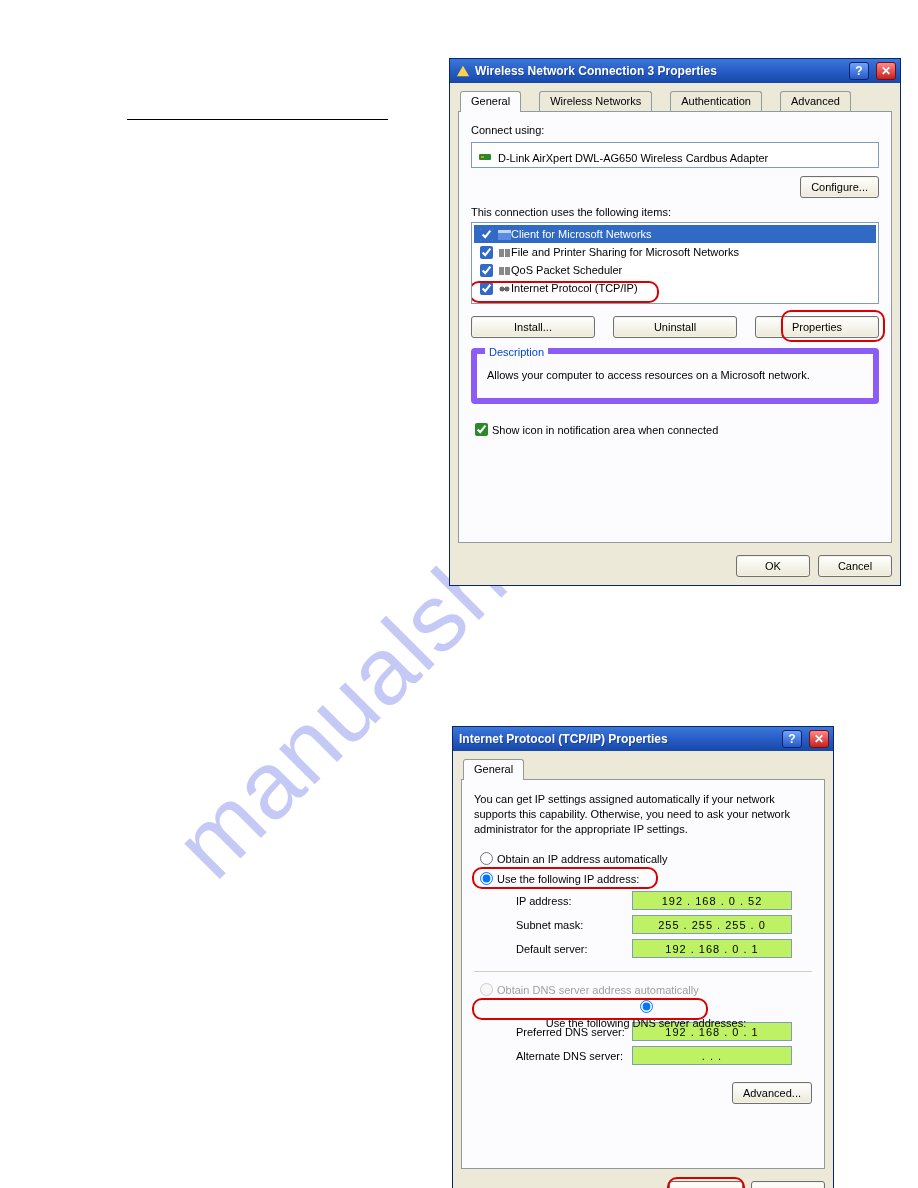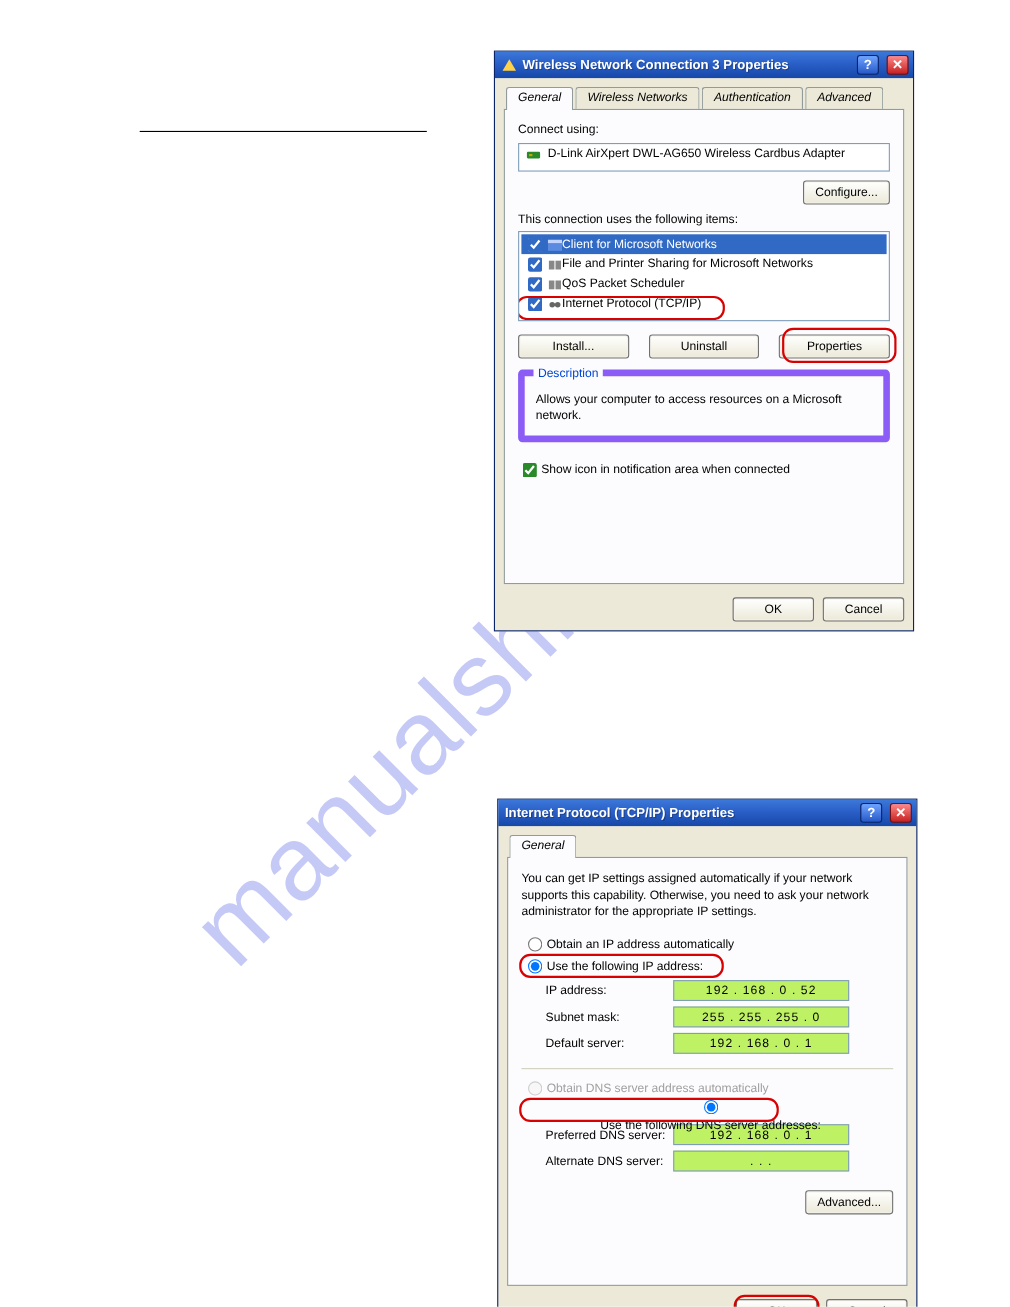--- a/index.html
+++ b/index.html
@@ -51,21 +51,21 @@
     border-radius:3px;
     color:#fff;
     display:flex;align-items:center;justify-content:center;
     font-size:12px;font-weight:bold;
     margin-left:2px;
     cursor:pointer;
   }
   .tbtn.close { background: linear-gradient(180deg,#f88,#c62121); border-color:#701010;}
   .body { padding:8px; }
 
-  .tabs { display:flex; gap:0; margin-bottom:-1px; padding-left:2px;font-style:italic;}
+  .tabs { display:flex; gap:16px; margin-bottom:-1px; padding-left:2px;}
   .tab {
     border:1px solid #919b9c;
     border-bottom:none;
     background:#ece9d8;
     padding:3px 10px 4px;
     font-size:11px;
     border-radius:3px 3px 0 0;
     margin-right:2px;
     cursor:pointer;
   }
@@ -122,32 +122,32 @@
 
   
   #page-underline {
     position:absolute;
     left:127px; top:119px;
     width:261px;
     border-top:1px solid #000;
   }
 
   
-  #d1 { left:449px; top:46px; width:382px; }
+  #d1 { left:449px; top:58px; width:452px; }
   #d1 .panel { min-height:432px; }
-  .adapter-box { height:26px; padding:3px 6px; display:flex; align-items:flex-start; gap:6px; }
+  .adapter-box { height:26px; padding:3px 6px; display:flex; align-items:flex-end; gap:6px; }
   .listbox { height:82px; padding:2px 2px; overflow:hidden;}
   .li-row { display:flex; align-items:center; height:18px; padding:0 2px; gap:0;}
   .li-row.sel { background:#316ac5; color:#fff; }
   .miniicon { width:14px;height:14px; display:flex;align-items:center;justify-content:center;font-size:10px;}
 
   
   #d2 { left:452px; top:726px; width:382px; }
   #d2 .panel { min-height:390px; }
-  .form-row { display:flex; align-items:center; height:24px; }
+  .form-row { display:flex; align-items:center; height:24px;justify-content:center; }
   .form-row .lbl { width:138px; padding-left:22px; }
   .ipbox {
     width:160px;height:19px;
     display:flex;align-items:center;justify-content:center;
     font-size:11px;letter-spacing:1px;
     border:1px solid #7f9db9;background:#bef264;
   }
   .radio {
     display:flex;align-items:center;height:20px;padding-left:6px;gap:4px;
   }

